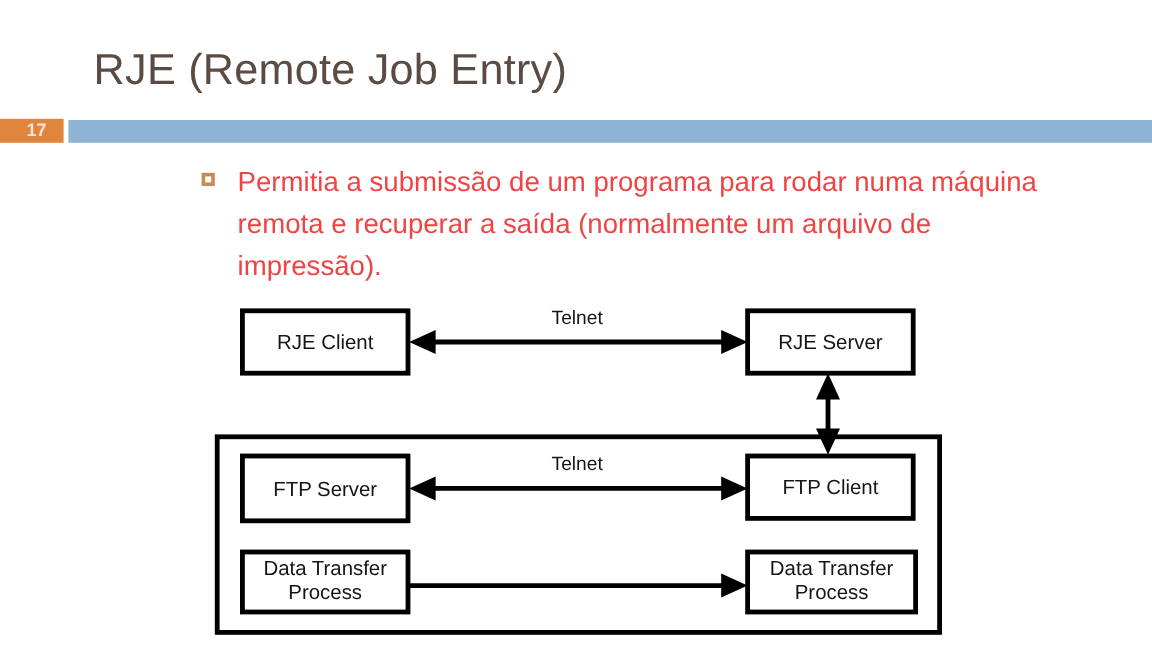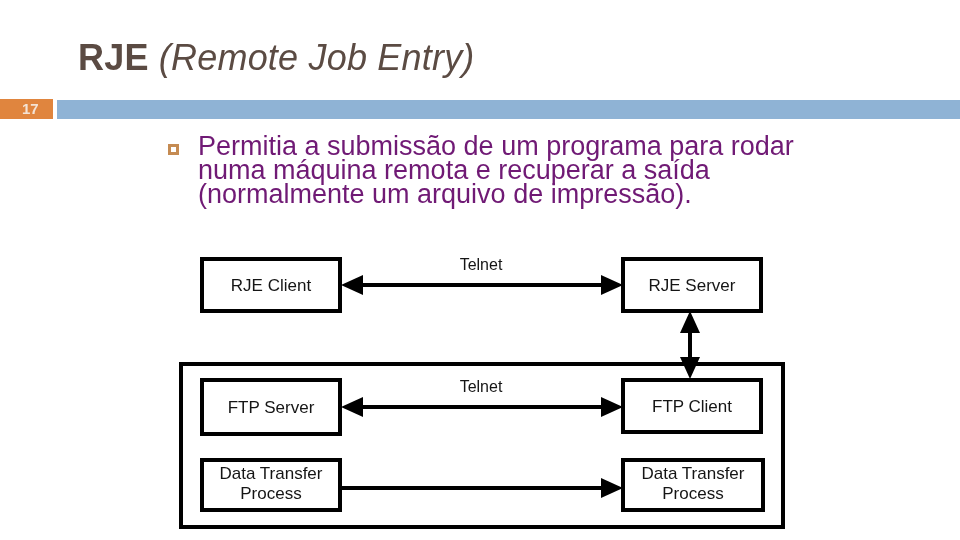--- a/index.html
+++ b/index.html
@@ -28,22 +28,22 @@
   #title {
     position: absolute;
     left: 78px;
     top: 36px;
     font-size: 36px;
     line-height: 44px;
     color: #5b4b43;
     white-space: nowrap;
     letter-spacing: 0.2px;
   }
-  #title .t-main { font-style: normal; font-weight: bold; }
-  #title .t-sub  { font-style: italic; }
+  #title .t-main { font-style: normal; }
+  #title .t-sub  { }
 
   
   #slide-number-chip {
     position: absolute;
     left: 0px;
     top: 99px;
     width: 53px;
     height: 20px;
     background: #e0853e;
   }
@@ -82,23 +82,23 @@
     width: 11px;
     height: 11px;
     border: 3px solid #c58b52;
     background: #ffffff;
     box-sizing: border-box;
     margin-top: 10px;
     margin-right: 19px;
   }
   #bullet-text {
     flex: 1 1 auto;
-    font-size: 27px;
-    line-height: 24px;
-    color: #701a75;
+    font-size: 23px;
+    line-height: 35px;
+    color: #ef4444;
   }
 
   
   #diagram {
     position: absolute;
     left: 0;
     top: 0;
     width: 960px;
     height: 540px;
     pointer-events: none;

